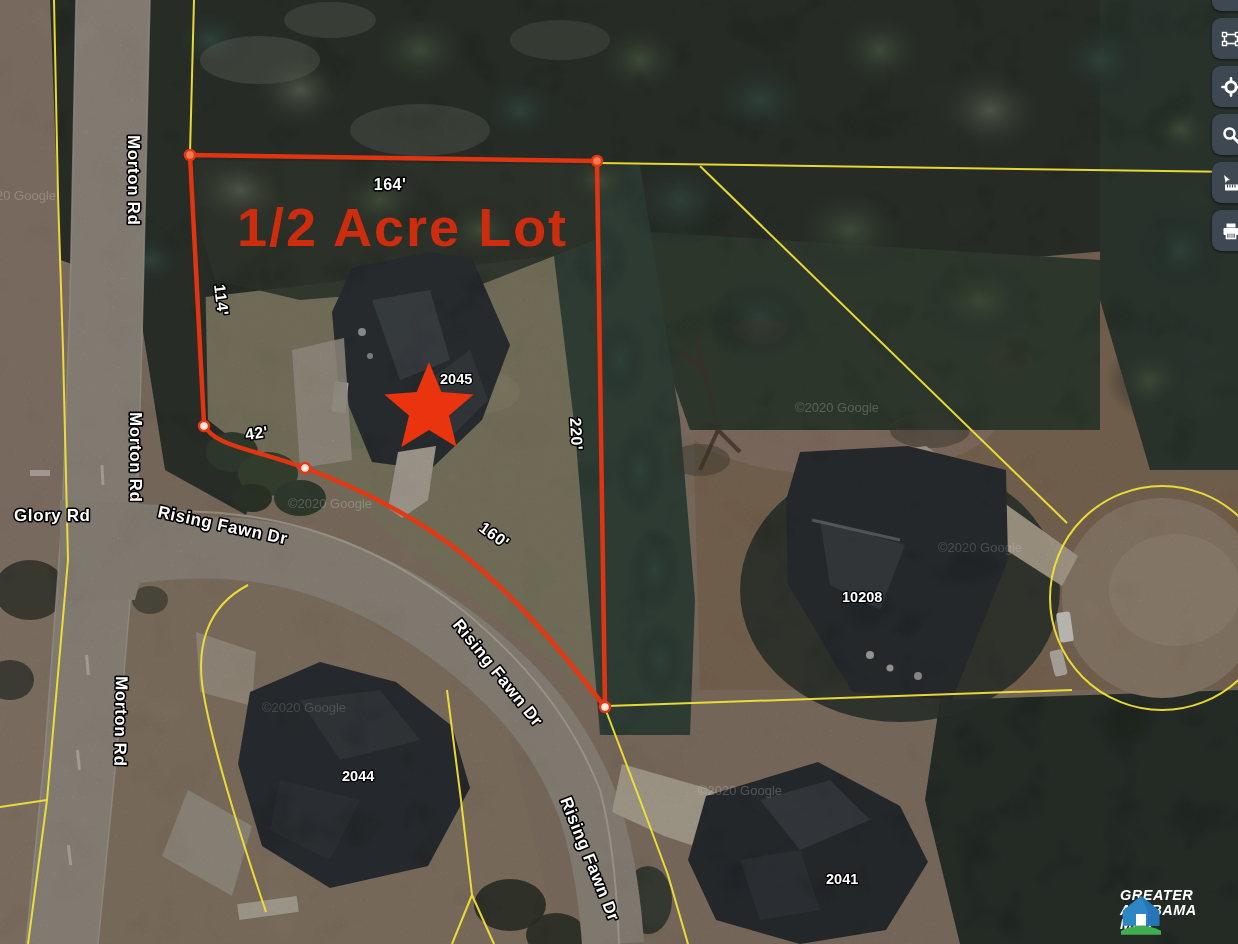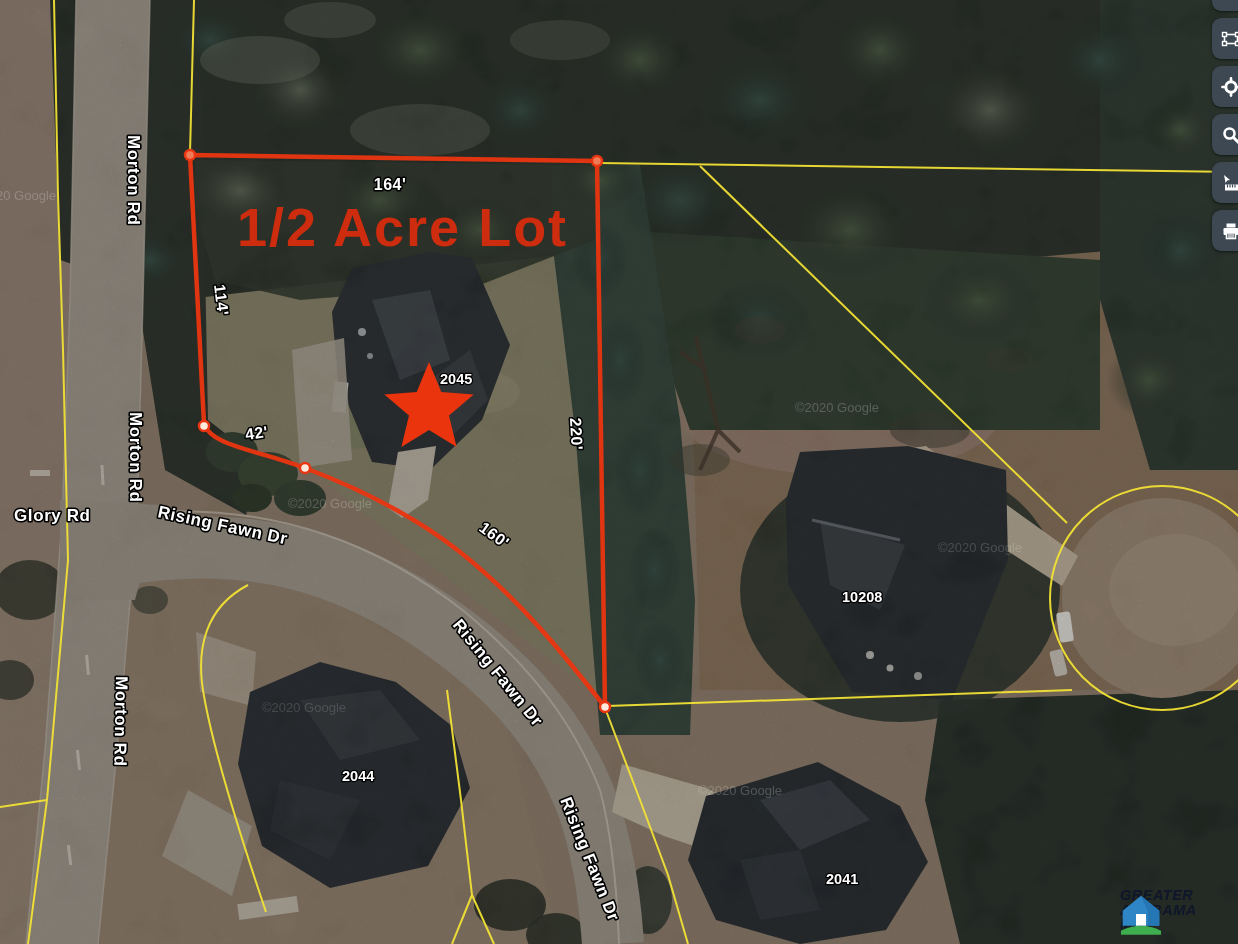--- a/index.html
+++ b/index.html
@@ -12,21 +12,21 @@
   .num{font-size:14.5px;font-weight:600;stroke-width:2.4px;}
   .wm{font-family:"Liberation Sans",sans-serif;font-size:13px;fill:rgba(245,245,245,.22);stroke:none;}
   .headline{font-family:"Liberation Sans",sans-serif;font-size:54px;font-weight:700;fill:#cd2c0e;letter-spacing:2px;stroke:none;}
   
   .toolbar{position:absolute;left:1212px;top:-30px;width:60px;display:flex;flex-direction:column;gap:7px;}
   .tool-btn{width:44px;height:41px;border-radius:9px;background:#3d4853;box-shadow:0 1px 3px rgba(0,0,0,.55);display:flex;align-items:center;}
   .tool-btn svg{position:static;margin-left:9px;}
   
   .mls{position:absolute;left:1116px;top:888px;display:flex;align-items:center;}
   .mls-house{width:50px;height:52px;position:relative;}
-  .mls-text{margin-left:4px;color:#0f172a;font-weight:800;font-size:14.5px;line-height:14.5px;letter-spacing:.5px;font-style:italic;}
+  .mls-text{margin-left:4px;color:#ffffff;font-weight:800;font-size:14.5px;line-height:14.5px;letter-spacing:.5px;font-style:italic;}
 </style>
 </head>
 <body>
 
 <div class="stage">
 
 <svg width="1238" height="944" viewBox="0 0 1238 944">
   <defs>
     <radialGradient id="gt1">
           <stop offset="0" stop-color="#44573c"></stop>

